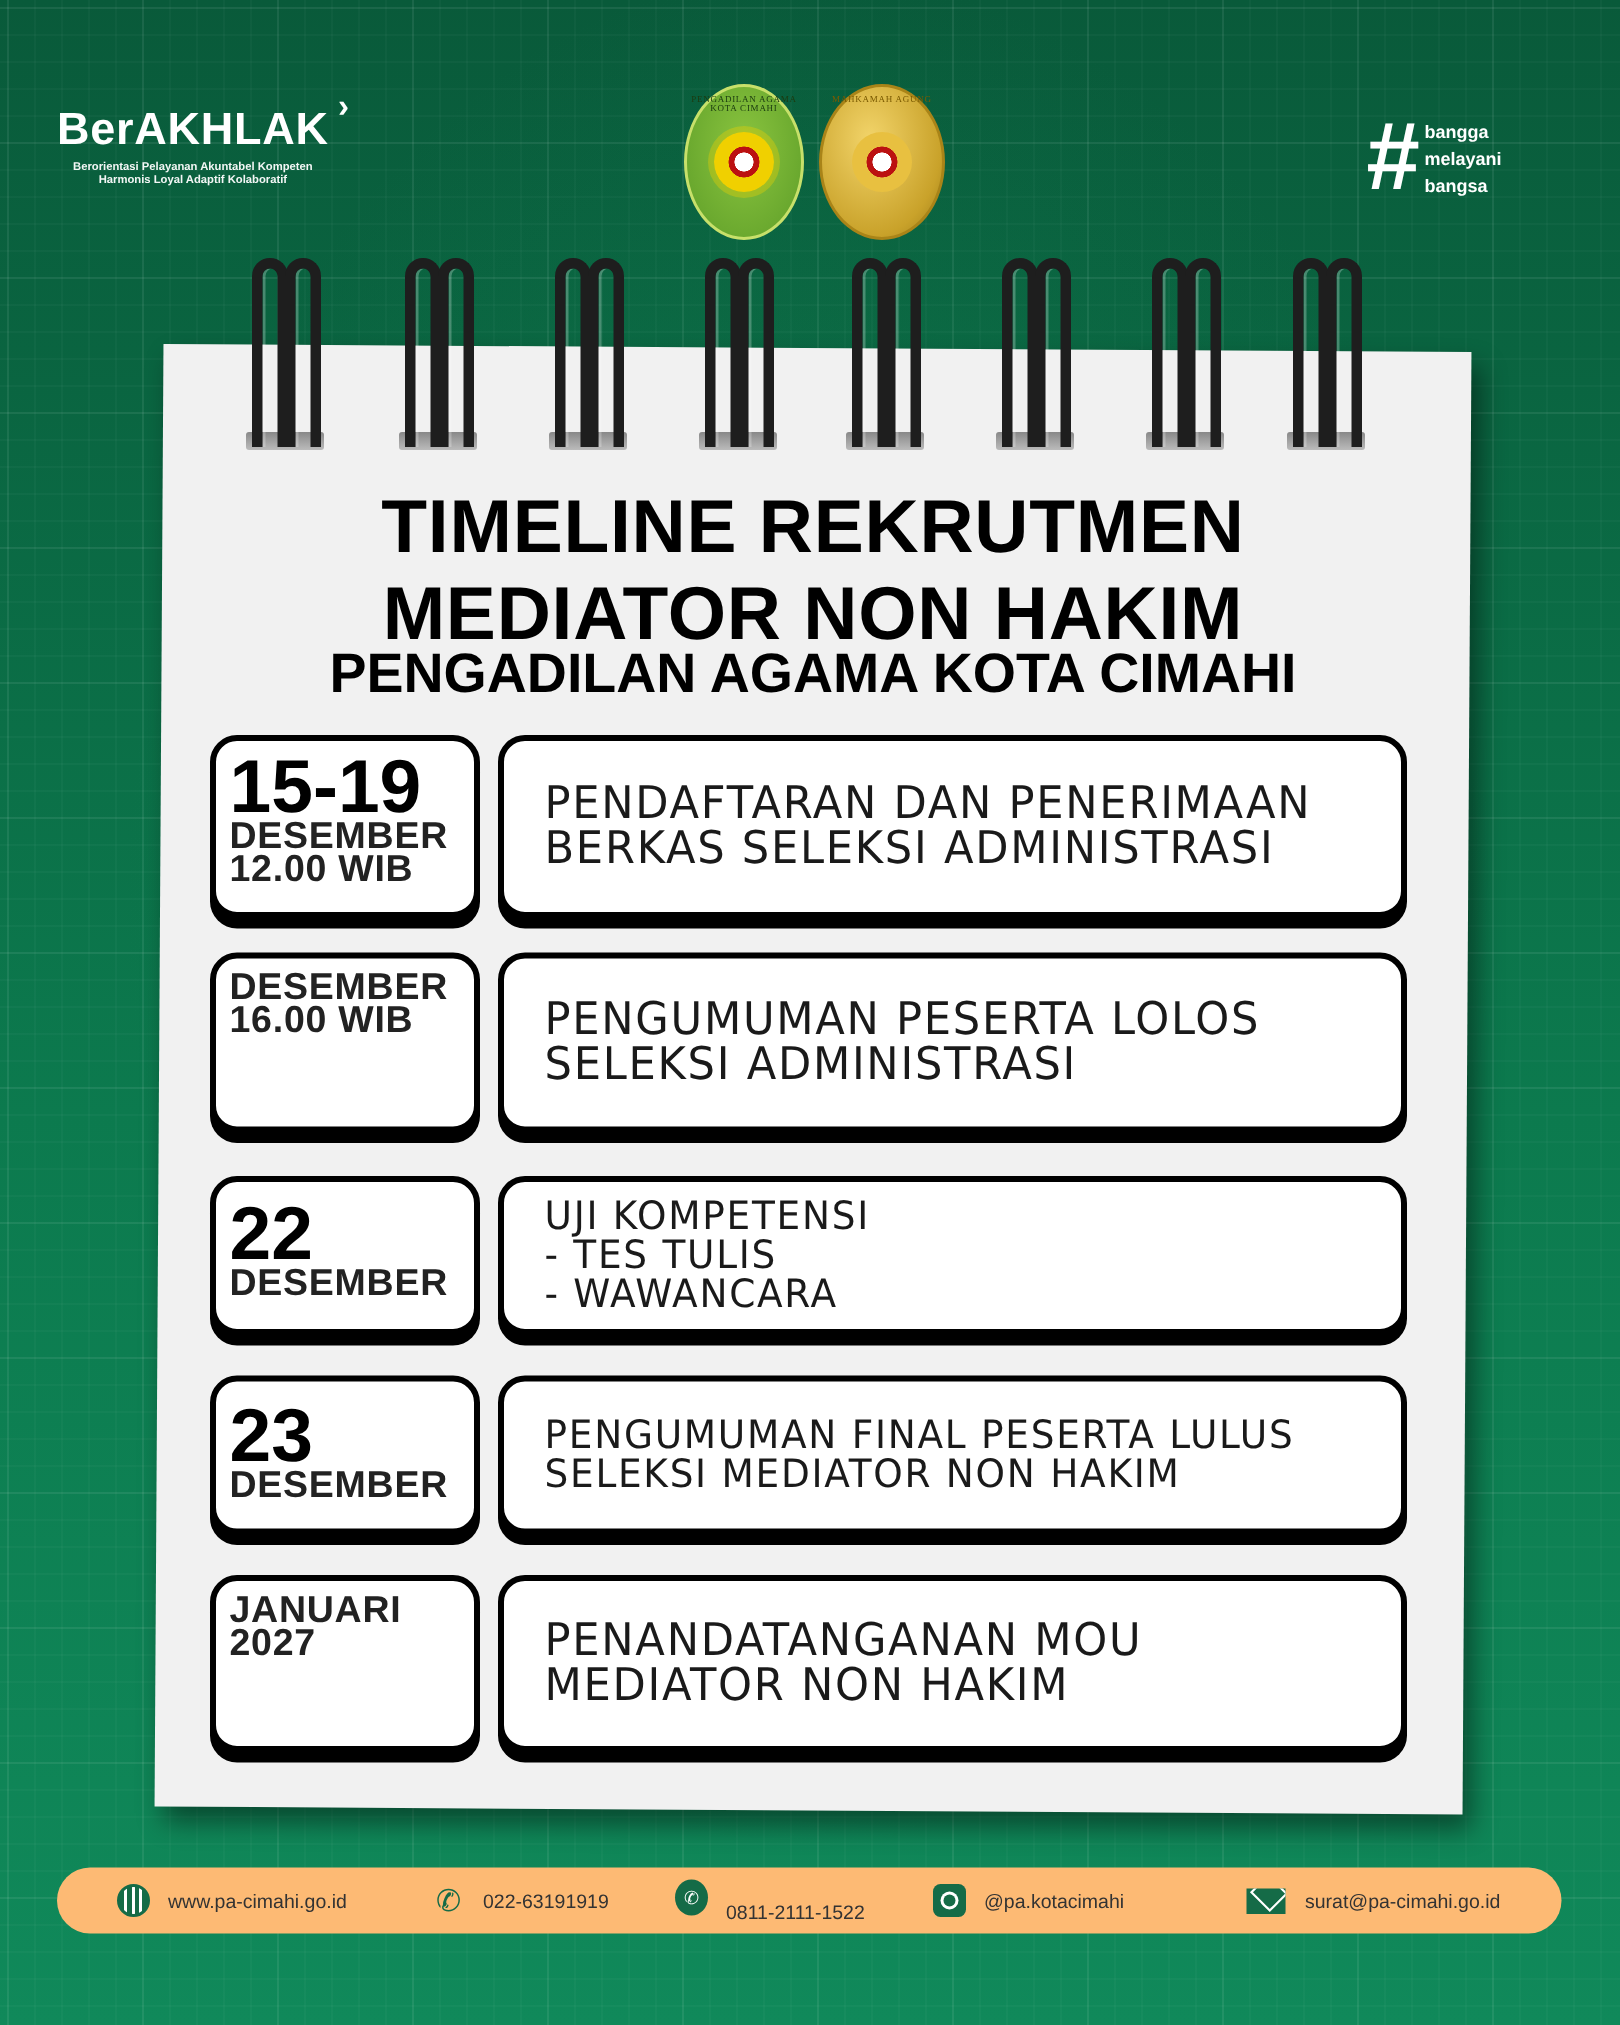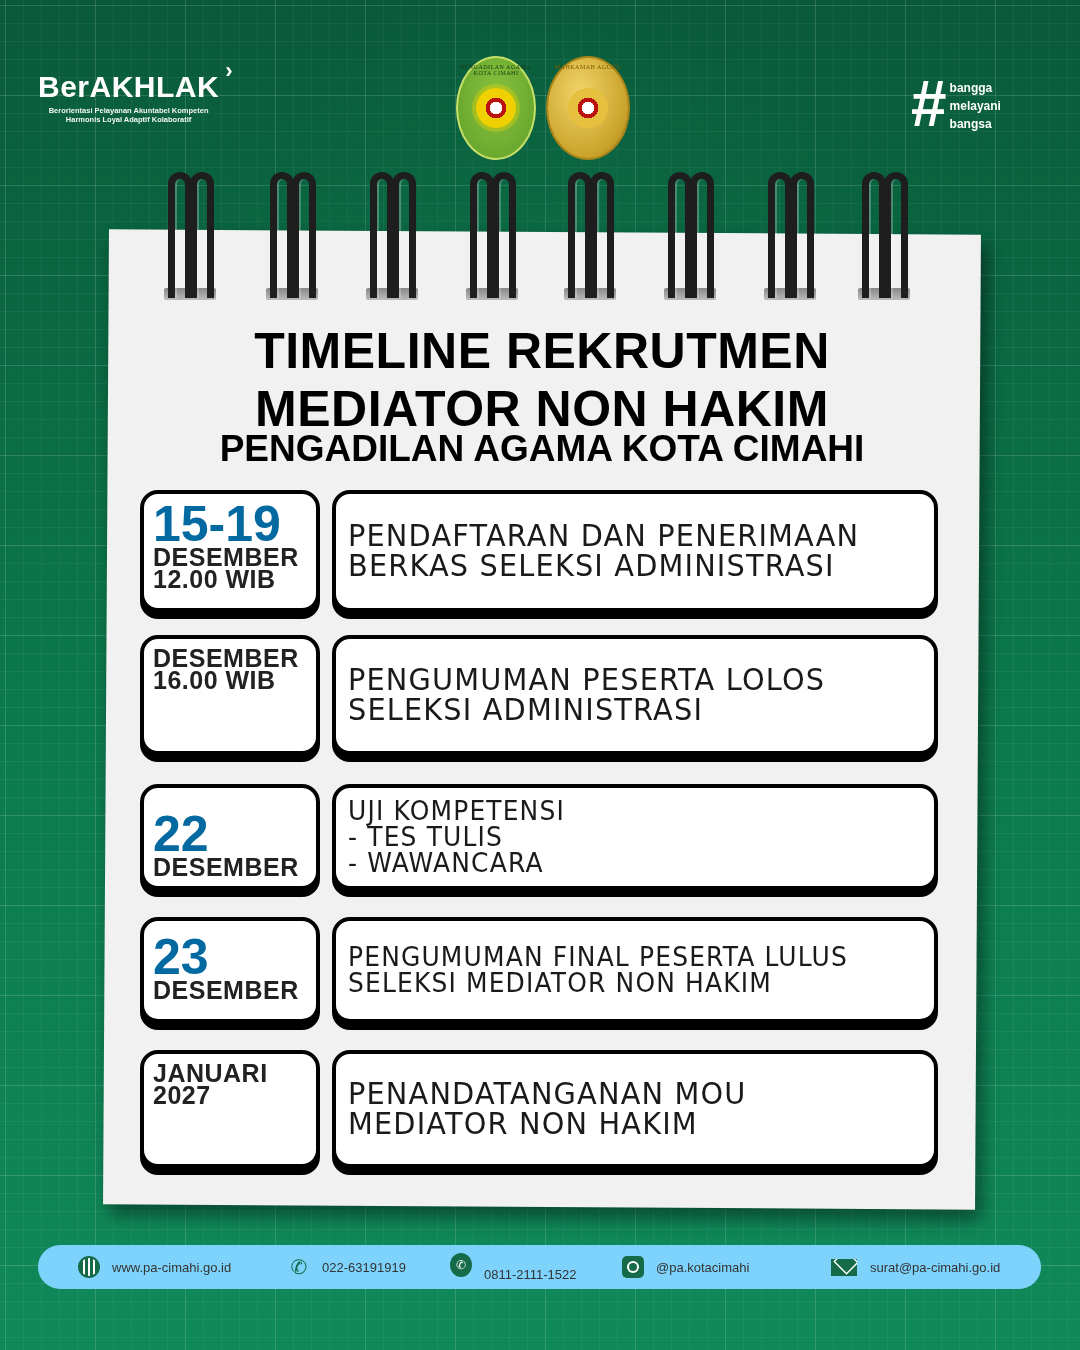--- a/index.html
+++ b/index.html
@@ -79,32 +79,32 @@
   .title.l2 { top: 380px; font-size: 50px; letter-spacing: 0.5px; }
   .title.l3 { top: 428px; font-size: 37px; }
 
   
   .row { position: absolute; left: 140px; width: 800px; }
   .date-box, .desc-box {
     position: absolute; top: 0; background: #fff; border: 4px solid #000;
     border-radius: 18px; box-shadow: 0 7px 0 #000;
   }
   .date-box { left: 0; width: 180px; padding: 8px 0 0 9px; }
-  .desc-box { left: 192px; width: 606px; display: flex; align-items: center; padding-left: 12px; }
+  .desc-box { left: 192px; width: 606px; display: flex; align-items: center; padding-left: 27px; }
   .date-day {
-    color: #0369a1; font-weight: bold; font-size: 50px; line-height: 44px;
+    color: #000000; font-weight: bold; font-size: 50px; line-height: 44px;
     letter-spacing: 0; font-family: "Liberation Sans", sans-serif;
   }
   .date-sub { color: #222; font-weight: bold; font-size: 25px; line-height: 22px; letter-spacing: 0.5px; }
   .desc-text { color: #1a1a1a; font-size: 30px; line-height: 30px; letter-spacing: 1.2px; white-space: pre-line; font-family: "DejaVu Sans", sans-serif; font-weight: normal; transform: scaleX(0.96); transform-origin: left center; }
 
   
   .footer {
     position: absolute; left: 38px; top: 1245px; width: 1003px; height: 44px;
-    background: #7dd3fc; border-radius: 22px; display: flex; align-items: center;
+    background: #fdba74; border-radius: 22px; display: flex; align-items: center;
   }
   .f-item { position: absolute; display: flex; align-items: center; color: #333; font-size: 13px; }
   .f-icon { width: 22px; height: 22px; margin-right: 12px; display: flex; align-items: center; justify-content: center; }
   .globe { width: 22px; height: 22px; border-radius: 50%; background: repeating-linear-gradient(90deg,#156b47 0 3px,#fff 3px 5px); border: 2px solid #156b47; }
   .phone { color: #156b47; font-size: 20px; }
   .wa { width: 24px; height: 24px; border-radius: 50%; background: #156b47; color:#fff; font-size: 12px; display:flex; align-items:center; justify-content:center; }
   .ig { width: 22px; height: 22px; border-radius: 5px; background: #156b47; position: relative; }
   .ig::after { content: ""; position: absolute; left: 5px; top: 5px; width: 12px; height: 12px; border-radius: 50%; background: #fff; }
   .ig::before { content: ""; position: absolute; left: 7px; top: 7px; width: 8px; height: 8px; border-radius: 50%; background: #156b47; z-index: 1; }
   .mail { width: 26px; height: 17px; background: #156b47; position: relative; overflow: hidden; }
@@ -208,21 +208,21 @@
     <div class="date-sub">16.00 WIB</div>
   </div>
   <div class="desc-box" style="height:120px">
     <div class="desc-text">PENGUMUMAN PESERTA LOLOS
 SELEKSI ADMINISTRASI</div>
   </div>
 </div>
 
 <div class="row" style="top:784px">
   <div class="date-box" style="height:106px">
-    <div class="date-day" style="margin-top:16px">22</div>
+    <div class="date-day" style="margin-top:4px">22</div>
     <div class="date-sub">DESEMBER</div>
   </div>
   <div class="desc-box" style="height:106px">
     <div class="desc-text" style="font-size:26px;line-height:26px">UJI KOMPETENSI
 - TES TULIS
 - WAWANCARA</div>
   </div>
 </div>
 
 <div class="row" style="top:917px">

